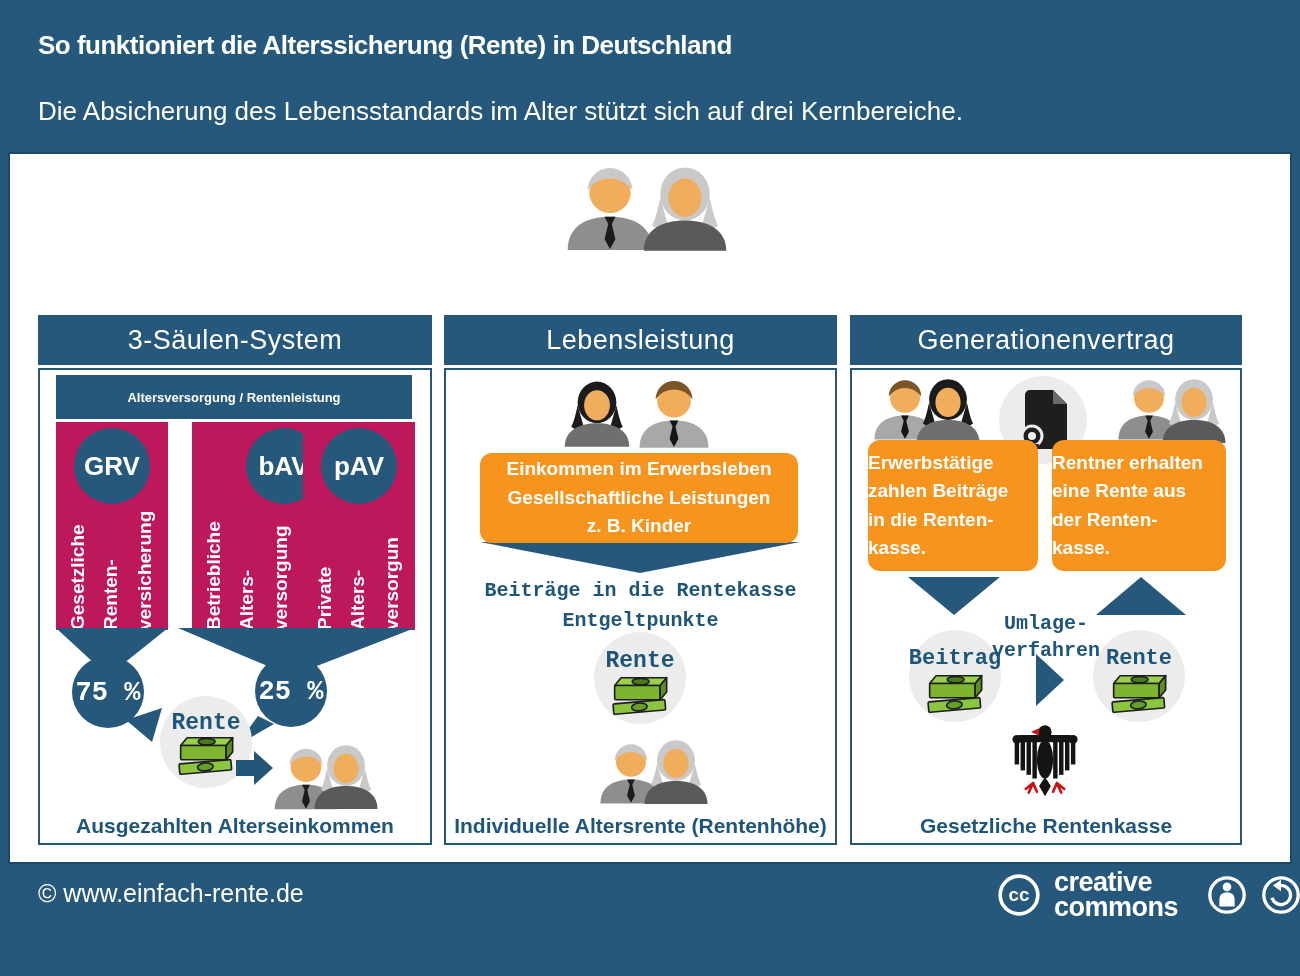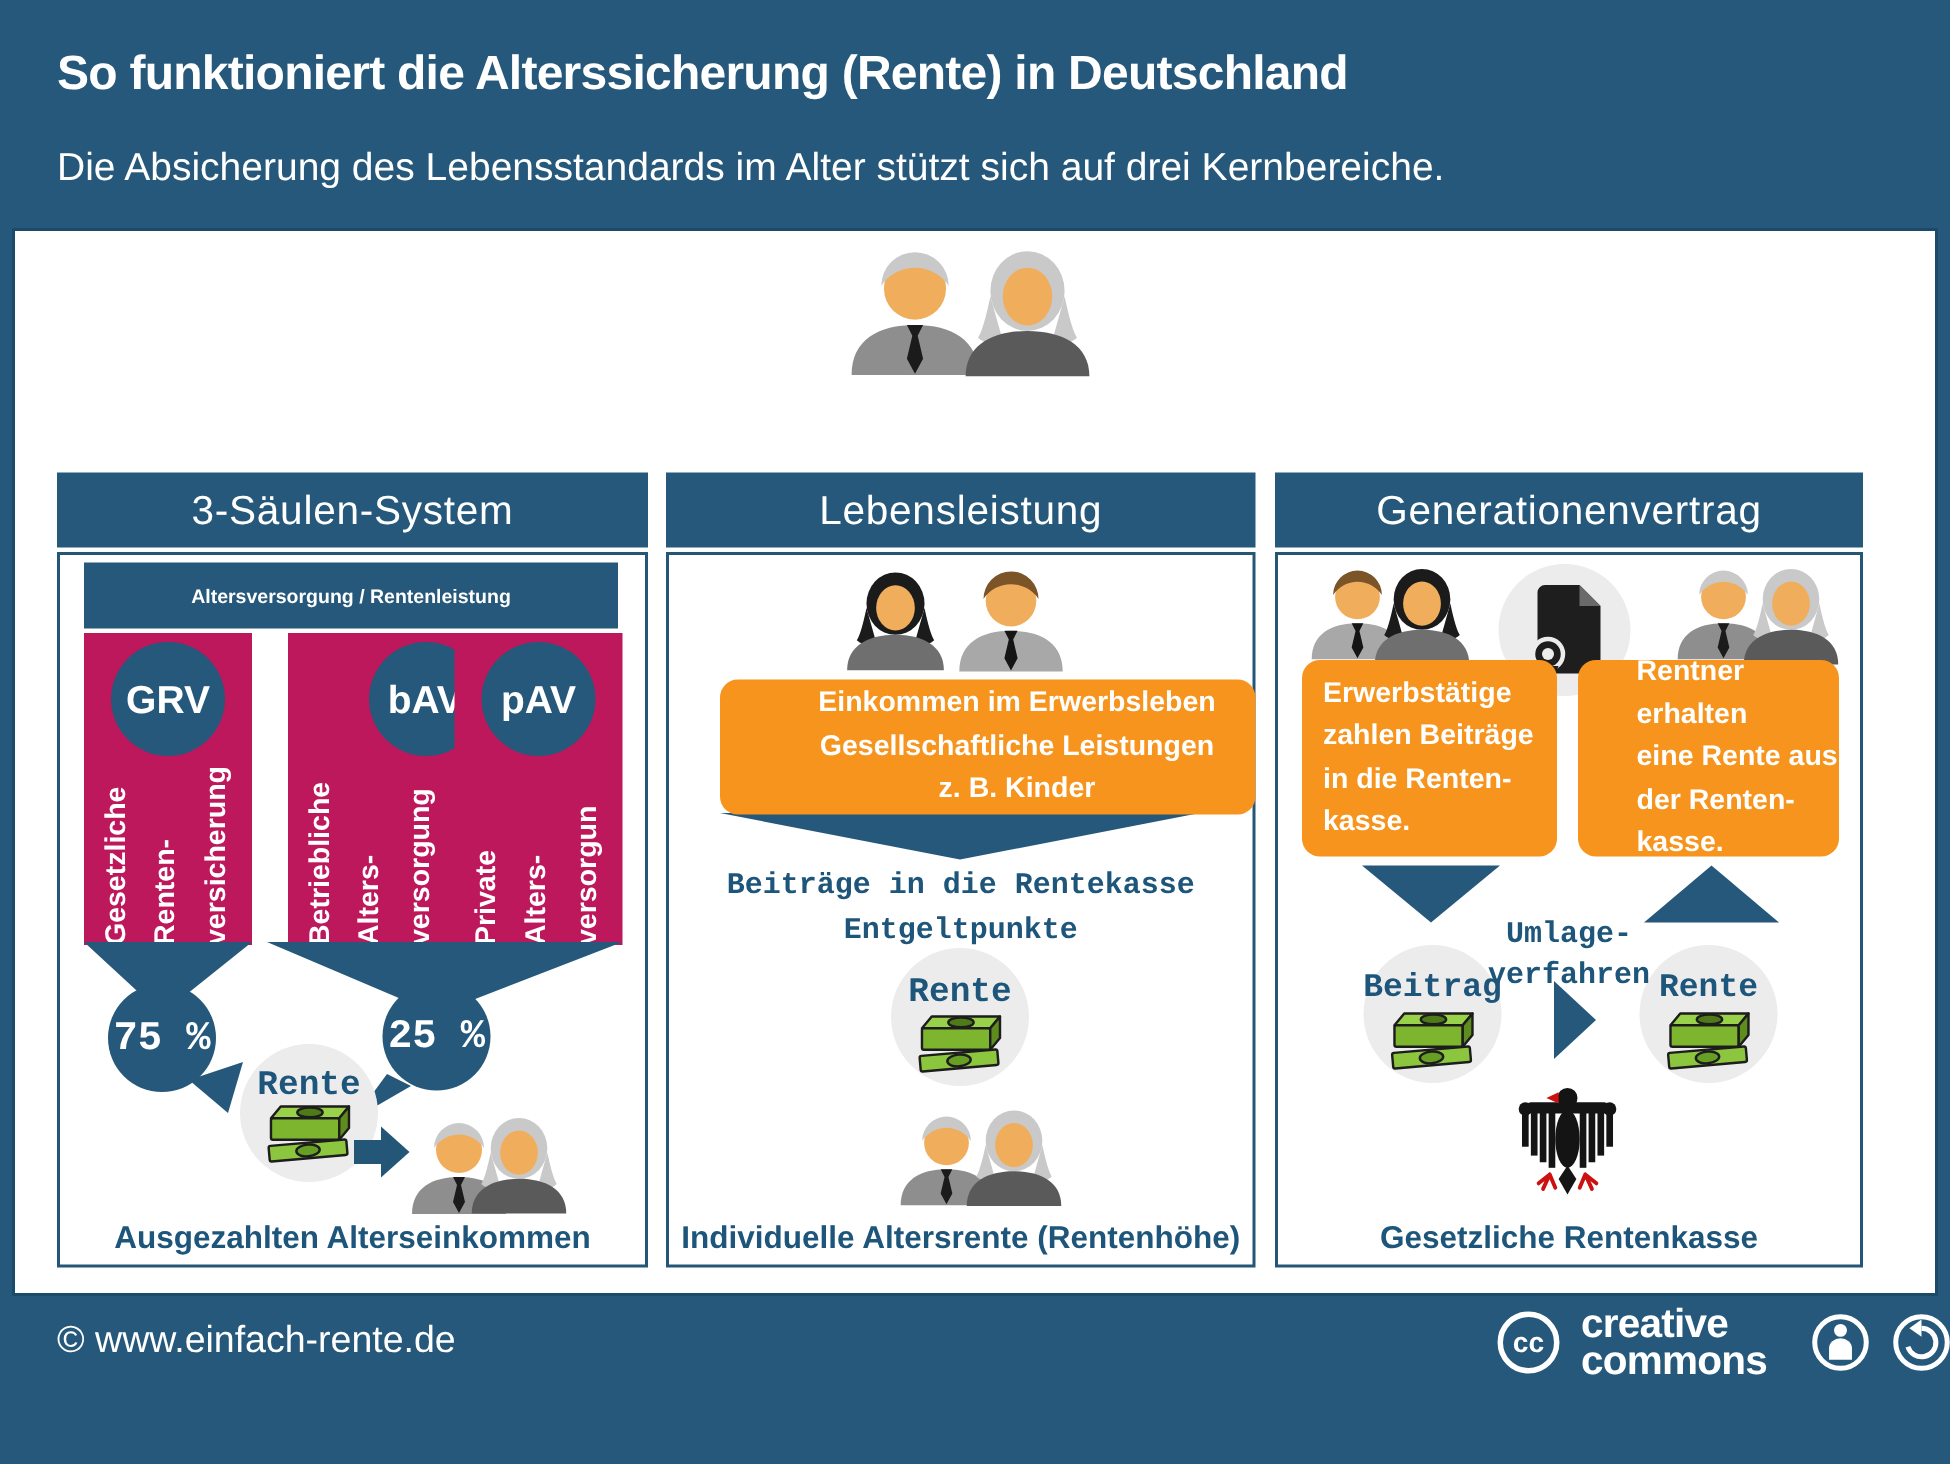--- a/index.html
+++ b/index.html
@@ -6,31 +6,31 @@
   #stage{position:relative;width:1300px;height:976px;background:#25587A;overflow:hidden;
          font-family:"Liberation Sans",sans-serif;}
   .abs{position:absolute;}
   .panel{background:#fff;border:2px solid #1B4B68;}
   .darkbox{background:#25587A;color:#fff;display:flex;align-items:center;justify-content:center;}
   .col-head{font-size:27px;font-weight:400;letter-spacing:0.5px;}
   .col-body{background:#fff;border:2px solid #235677;}
   .banner{background:#F7941D;color:#fff;border-radius:14px;display:flex;align-items:center;
           justify-content:center;font-size:28px;font-weight:700;}
   .orangebox{background:#F7941D;color:#fff;border-radius:12px;font-weight:700;font-size:19px;
-             line-height:1.5;display:flex;flex-direction:column;justify-content:center;padding-left:39px;}
+             line-height:1.5;display:flex;flex-direction:column;justify-content:center;}
   .caption{color:#1E567B;font-weight:700;font-size:21px;text-align:center;width:100%;}
   .bluetext{color:#1E567B;font-weight:700;text-align:center;font-family:Liberation Mono, monospace;}
   .pillar{position:absolute;background:#be185d;}
   .pillar-circle{width:76px;height:76px;border-radius:50%;background:#25587A;color:#fff;
                  display:flex;align-items:center;justify-content:center;font-size:26px;
                  font-weight:700;margin:6px auto 0 auto;}
   .pillar-label{position:absolute;left:56px;top:144px;width:128px;height:102px;
                 transform:translate(-50%,-50%) rotate(-90deg);color:#fff;font-weight:700;
                 font-size:19px;line-height:1.75;text-align:left;}
-  .title{color:#fff;font-weight:700;font-size:32px;letter-spacing:-0.5px;}
+  .title{color:#fff;font-weight:700;font-size:26px;letter-spacing:-0.5px;}
   .subtitle{color:#fff;font-weight:400;font-size:26px;}
   .footer-text{color:#fff;font-size:25px;}
   .cc-wrap{display:flex;align-items:center;gap:12px;color:#fff;}
   .cc-word{font-weight:700;font-size:27px;line-height:0.92;letter-spacing:-0.5px;}
   svg{display:block;}
 </style>
 </head>
 <body>
 
 <div id="stage">
@@ -208,21 +208,21 @@
       <polygon points="56,207 148,207 102,245" fill="#25587A"></polygon>
       <polygon points="244,245 334,245 289,207" fill="#25587A"></polygon>
       <circle cx="103" cy="306" r="46" fill="#ECECEC"></circle>
       <use href="#money" x="67" y="294" width="72" height="52"></use>
       <polygon points="184,284 184,336 212,310" fill="#25587A"></polygon>
       <circle cx="287" cy="306" r="46" fill="#ECECEC"></circle>
       <use href="#money" x="251" y="294" width="72" height="52"></use>
       <use href="#eagle" x="156" y="350" width="74" height="86"></use>
     </svg>
 
-    <div class="abs orangebox" style="left:16px;top:70px;width:170px;height:131px;padding-left:14px;box-sizing:border-box;">
+    <div class="abs orangebox" style="left:16px;top:70px;width:170px;height:131px;box-sizing:border-box;">
       <div>Erwerbstätige</div>
       <div>zahlen Beiträge</div>
       <div>in die Renten-</div>
       <div>kasse.</div>
     </div>
     <div class="abs orangebox" style="left:200px;top:70px;width:174px;height:131px;box-sizing:border-box;">
       <div>Rentner erhalten</div>
       <div>eine Rente aus</div>
       <div>der Renten-</div>
       <div>kasse.</div>

